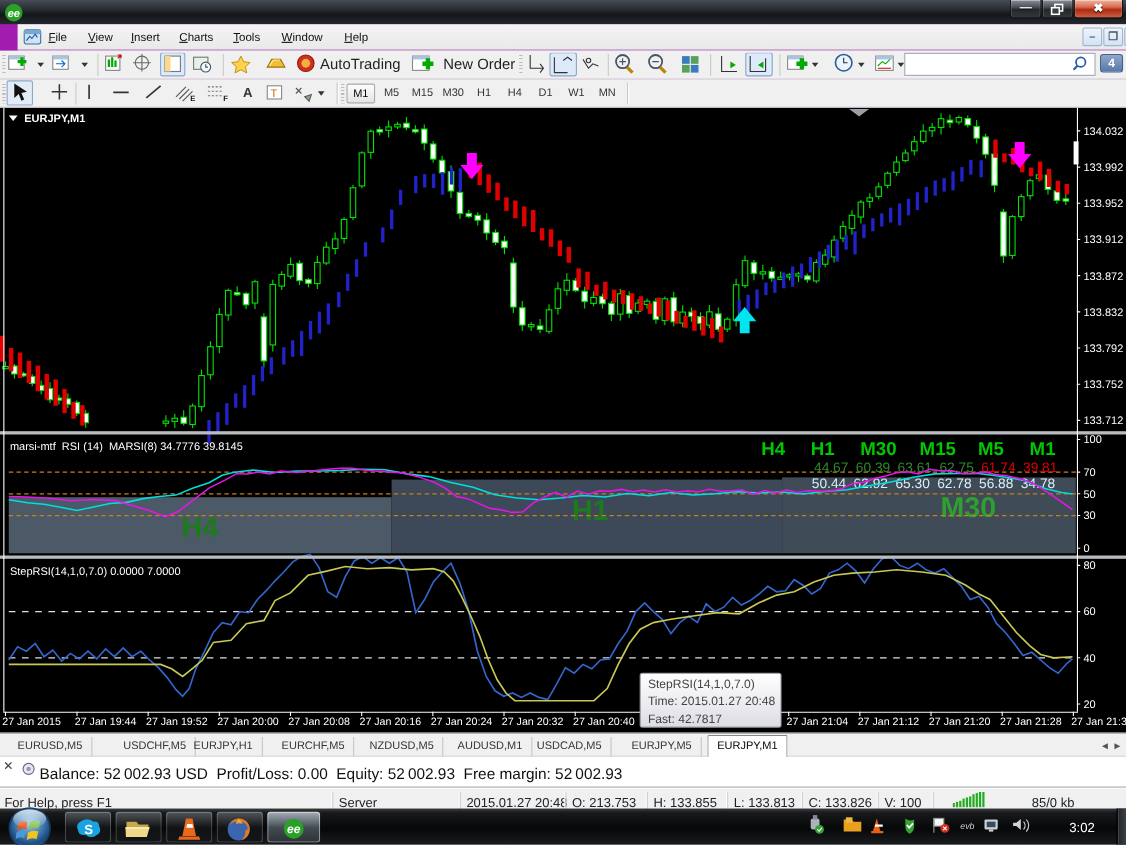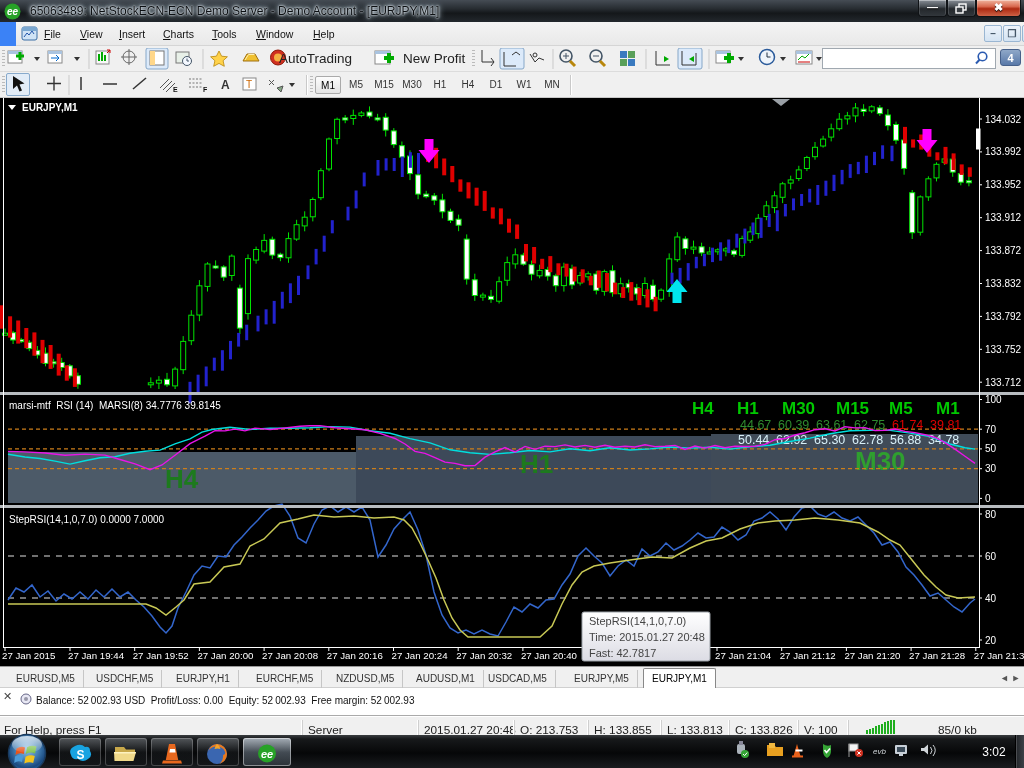--- a/index.html
+++ b/index.html
@@ -1,15 +1,15 @@
 <!DOCTYPE html>
 <html><head><meta charset="utf-8"><style>
 *{margin:0;padding:0;box-sizing:border-box}
 html,body{width:1024px;height:768px;overflow:hidden;font-family:"Liberation Sans",sans-serif}
-#scr{position:relative;width:1024px;height:544px;background:#3b82f6}
+#scr{position:relative;width:1024px;height:544px;background:#a21caf}
 .abs{position:absolute}
 
 #title{left:0;top:0;width:1024px;height:22px;background:linear-gradient(180deg,#454c54 0%,#272c31 40%,#14171a 60%,#23282d 100%);}
 #title .txt{position:absolute;left:30px;top:4px;font-size:12px;color:#0c0f12;text-shadow:0 0 1.5px #f4f8fc,0 0 3px #dce8f2,0 0 5px #c2d2de,0 0 7px #aabccA;white-space:nowrap}
 .aerobtn{position:absolute;top:0;height:17px;border:1px solid #101316;border-top:none;border-radius:0 0 4px 4px;background:linear-gradient(180deg,#878e96 0%,#4a5056 40%,#24282c 55%,#32373c 100%);box-shadow:inset 0 1px 0 rgba(255,255,255,.4),inset 1px 0 0 rgba(255,255,255,.15),inset -1px 0 0 rgba(255,255,255,.15)}
 .aerobtn span{position:absolute;left:0;right:0;top:1px;text-align:center;color:#fff;font-size:11px;font-weight:bold;text-shadow:0 1px 1px #000}
 #closebtn{background:linear-gradient(180deg,#f0b49e 0%,#d96a50 40%,#ad2a12 55%,#cd6145 100%)}
 
 #menubar{left:16px;top:22px;width:1024px;height:24px;background:linear-gradient(180deg,#f4f4f4,#e9e9e9);border-bottom:1px solid #d5d5d5}
 #menubar .mi{position:absolute;top:6px;font-size:10.5px;color:#111}
@@ -24,40 +24,39 @@
 .tfbtn{position:absolute;top:4px;width:26px;height:18px;font-size:10px;color:#333;text-align:center;line-height:18px}
 .tfsel{background:linear-gradient(180deg,#fdfdfd,#e4e4e4);border:1px solid #aaa;border-radius:2px;color:#000}
 
 #chart{left:0;top:98px}
 
 #tabs{left:0;top:666px;width:1024px;height:22px;background:#f0f0f0;border-top:1px solid #999;border-bottom:1px solid #d0d0d0}
 .tab{position:absolute;top:3px;height:19px;font-size:10px;color:#333;padding:3px 8px 0 8px;border-right:1px solid #c6c6c6}
 .tabsel{top:1px;background:#fff;border:1px solid #888;border-bottom:none;border-radius:2px 2px 0 0;color:#000;height:21px;padding-top:4px}
 
 #balrow{left:0;top:688px;width:1024px;height:28px;background:#fff;border-bottom:1px solid #aaa}
-#balrow .btxt{position:absolute;left:36px;top:7px;font-size:10px;color:#111}
+#balrow .btxt{position:absolute;left:36px;top:7px;font-size:14px;color:#111}
 
 #status{left:0;top:717px;width:1024px;height:18px;background:#f0f0f0}
 #status .si{position:absolute;top:6px;font-size:11.8px;color:#222;white-space:nowrap}
 #status .sd{position:absolute;top:3px;width:1px;height:16px;background:#cfcfcf;box-shadow:-1px 0 0 #fff}
 
 #taskbar{left:0;top:735px;width:1024px;height:33px;background:linear-gradient(180deg,#3a3d40 0%,#17191b 12%,#060708 55%,#1a1d20 100%)}
 .tkbtn{position:absolute;top:3px;width:42px;height:28px;border-radius:3px;background:linear-gradient(180deg,rgba(130,135,140,.55),rgba(40,44,48,.35) 50%,rgba(10,12,14,.3));box-shadow:inset 0 0 0 1px rgba(255,255,255,.22)}
-#clock{position:absolute;left:972px;top:10px;width:44px;text-align:center;color:#fff;font-size:12px}
+#clock{position:absolute;left:972px;top:10px;width:44px;text-align:left;color:#fff;font-size:12px}
 #showdesk{position:absolute;left:1015px;top:0;width:9px;height:33px;background:linear-gradient(90deg,#222529,#3c4147);border-left:1px solid #000;box-shadow:inset 1px 0 0 rgba(255,255,255,.18)}
 </style></head>
 <body>
 <div id="scr">
 
 <div id="title" class="abs">
  <svg class="abs" style="left:4px;top:3px" width="17" height="17">
   <circle cx="8.5" cy="8.5" r="8" fill="#27a227"></circle>
   <text x="8.5" y="12" font-size="10" font-weight="bold" font-style="italic" fill="#fff" text-anchor="middle">ee</text>
  </svg>
- <div class="txt">65063489: NetStockECN-ECN Demo Server - Demo Account - [EURJPY,M1]</div>
  <div class="aerobtn" style="left:918px;width:29px">
         <span>—</span>
       </div>
  <div class="aerobtn" style="left:947px;width:29px">
         <svg width="27" height="15" style="position:absolute;left:0;top:1px">
           <rect x="11" y="3" width="7" height="6" fill="none" stroke="#fff" stroke-width="1.4"></rect>
           <rect x="8" y="6" width="7" height="6" fill="#3a3f44" stroke="#fff" stroke-width="1.4"></rect>
         </svg>
       </div>
  <div class="aerobtn" id="closebtn" style="left:976px;width:45px">
@@ -117,27 +116,27 @@
   <line x1="196" y1="1" x2="196" y2="21" stroke="#c9c9c9"></line>
 
   <path d="M212 3 l2.6 5.2 5.8.6 -4.3 3.9 1.2 5.6 -5.3-2.9 -5.3 2.9 1.2-5.6 -4.3-3.9 5.8-.6 z" fill="#ffd24a" stroke="#b8860b" stroke-width=".8"></path>
 
   <path d="M236 13 l4 -7 h8 l4 7 z" fill="#f0c030" stroke="#a07010"></path>
   <path d="M238 12 l3.5 -5.5 h6" stroke="#fff0b0" fill="none"></path>
 
   <circle cx="271" cy="9.5" r="7.5" fill="#d03020" stroke="#901808"></circle>
   <circle cx="271" cy="9.5" r="4" fill="#f4b040"></circle>
  </svg>
- <div class="tbtxt" style="left:279px">AutoTrading</div>
+ <div class="tbtxt" style="left:291px">AutoTrading</div>
  <svg class="abs" style="left:374px;top:2px" width="28" height="22">
   <rect x="1" y="3" width="15" height="13" fill="#fff" stroke="#888"></rect>
         <rect x="1" y="3" width="15" height="3" fill="#aac4e0"></rect>
   <path d="M10 10 h10 M15 5 v10" stroke="#0a0" stroke-width="4"></path>
  </svg>
- <div class="tbtxt" style="left:403px">New Profit</div>
+ <div class="tbtxt" style="left:403px">New Order</div>
  <div class="grip" style="left:472px"></div>
  <svg class="abs" style="left:478px;top:2px" width="546" height="22">
 
   <path d="M4 4 v12 h12 m-3 -4 l3 4 -3 4" transform="translate(0,-2)" stroke="#333" fill="none"></path>
   <rect x="22" y="0" width="24" height="21" fill="#dceafa" stroke="#86a7c8" rx="2"></rect>
   <path d="M30 3 v14 h12 m-4 -11 l4 -3 l4 3" transform="translate(-4,1)" stroke="#333" fill="none"></path>
   <path d="M30 5 l5 8 4 -4 5 2" transform="translate(22,1)" stroke="#333" fill="none"></path>
   <circle cx="57" cy="7" r="2" fill="none" stroke="#333"></circle>
   <line x1="75" y1="1" x2="75" y2="21" stroke="#c9c9c9"></line>
 
@@ -678,21 +677,21 @@
 <text x="985" y="221.9" fill="#ffffff" font-size="10">133.792</text>
 <line x1="979" y1="251.3" x2="982" y2="251.3" stroke="#fff"></line>
 <text x="985" y="254.8" fill="#ffffff" font-size="10">133.752</text>
 <line x1="979" y1="284.2" x2="982" y2="284.2" stroke="#fff"></line>
 <text x="985" y="287.7" fill="#ffffff" font-size="10">133.712</text>
       </g>
 </svg>
 
 <div id="tabs" class="abs">
  <div class="tab" style="left:8px">EURUSD,M5</div>
- <div class="tab" style="left:88px">USDCHF,M5</div>
+ <div class="tab" style="left:104px">USDCHF,M5</div>
  <div class="tab" style="left:168px">EURJPY,H1</div>
  <div class="tab" style="left:248px">EURCHF,M5</div>
  <div class="tab" style="left:328px">NZDUSD,M5</div>
  <div class="tab" style="left:408px">AUDUSD,M1</div>
  <div class="tab" style="left:480px">USDCAD,M5</div>
  <div class="tab" style="left:566px">EURJPY,M5</div>
  <div class="tab tabsel" style="left:643px">EURJPY,M1</div>
  <div class="abs" style="left:1000px;top:6px;font-size:9px;color:#555">◄ ►</div>
 </div>
 

